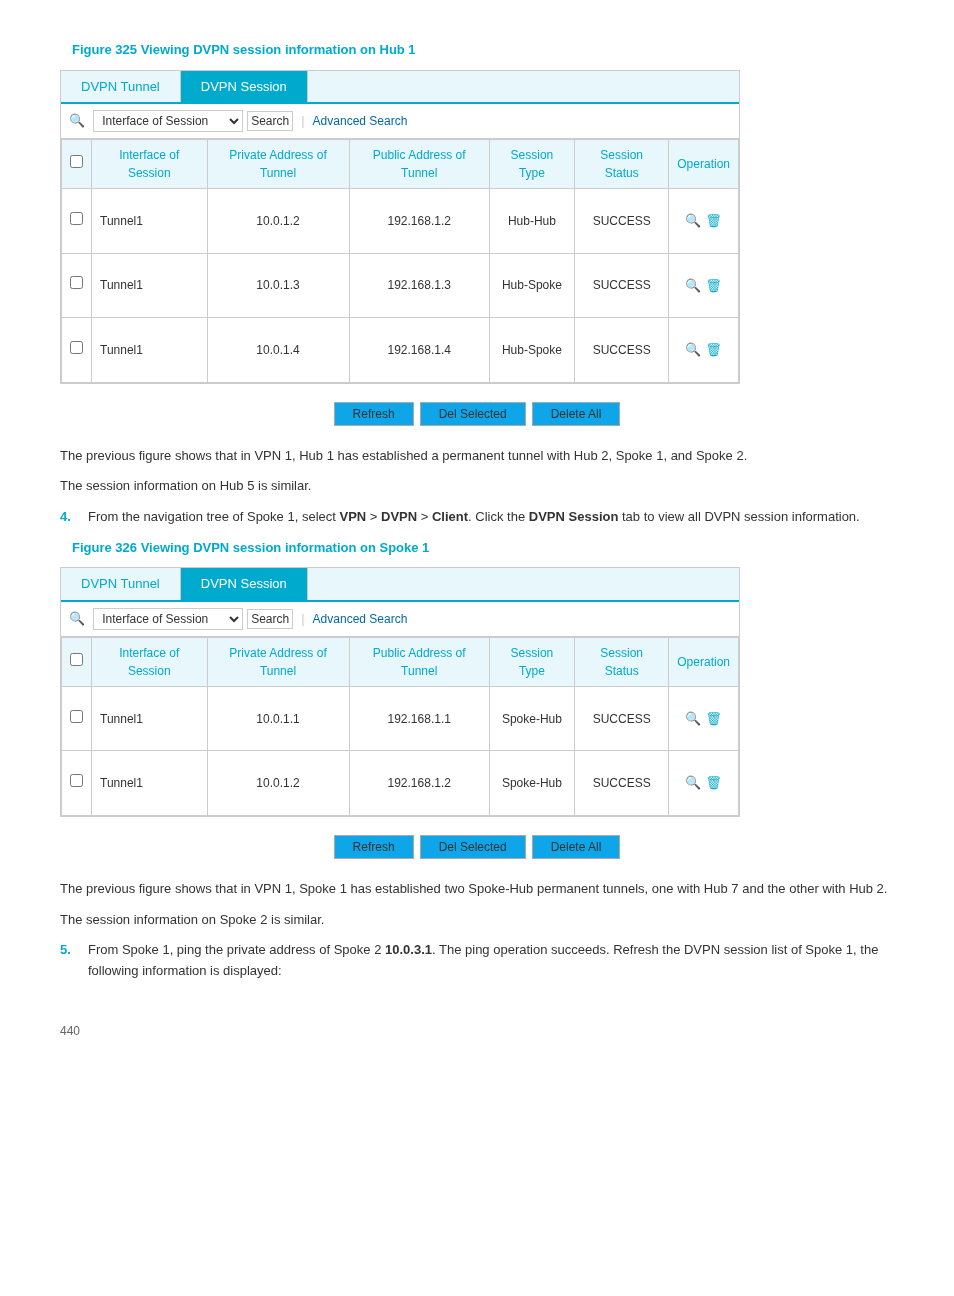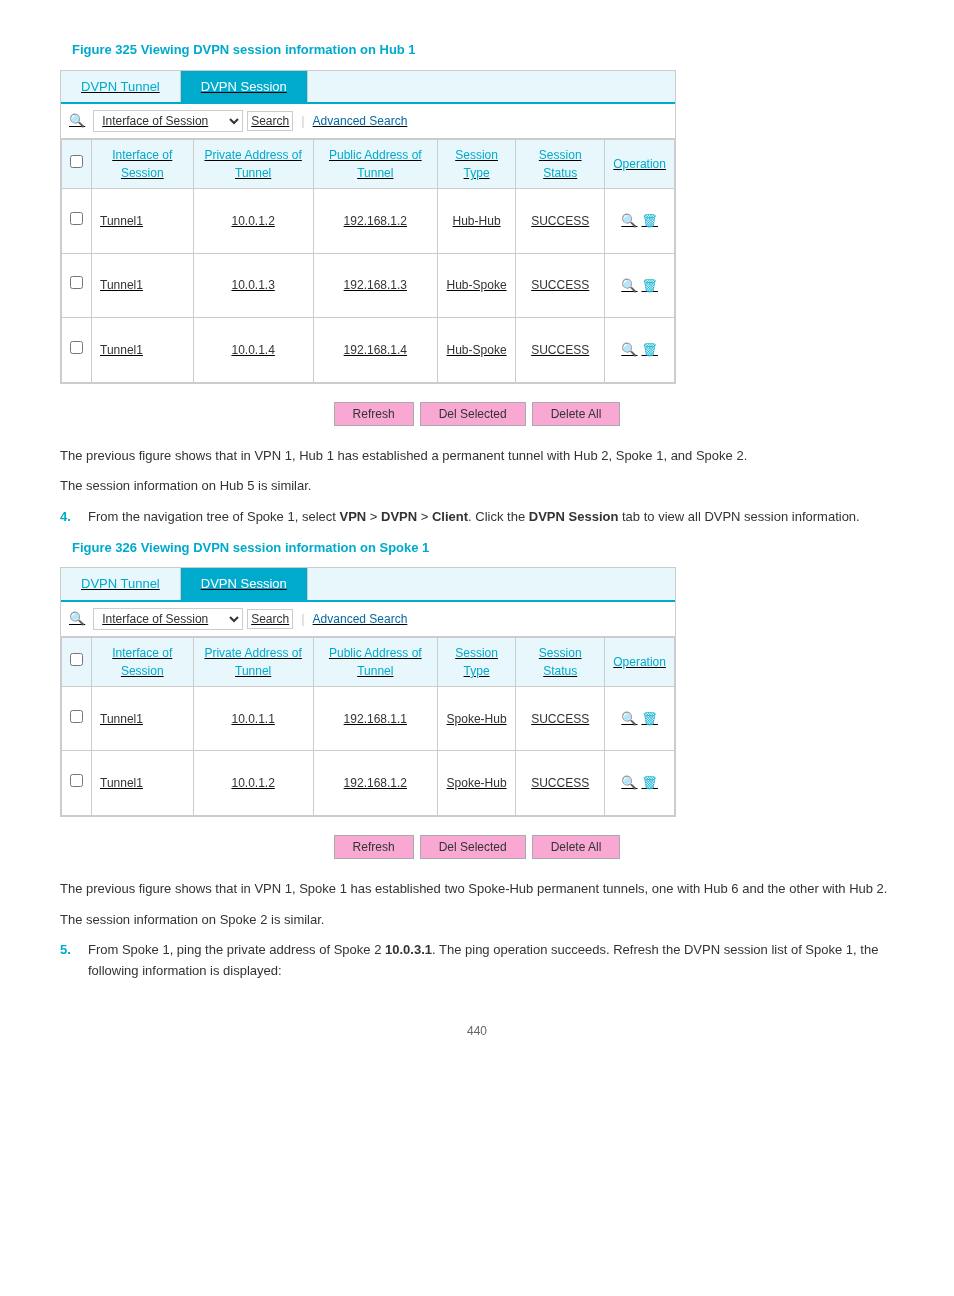--- a/index.html
+++ b/index.html
@@ -16,22 +16,21 @@
       color: #00aacc;
       font-size: 13px;
       font-weight: bold;
       margin-bottom: 10px;
       margin-left: 12px;
     }
 
     .panel {
       border: 1px solid #ccc;
       margin-bottom: 18px;
-      width: 616px;
-      text-decoration: underline;
+      width: 680px;
     }
 
     .tab-bar {
       display: flex;
       background: #e8f7fb;
       border-bottom: 2px solid #00aacc;
     }
 
     .tab {
       padding: 6px 20px;
@@ -139,21 +138,21 @@
 
     .btn-row {
       display: flex;
       justify-content: center;
       gap: 6px;
       margin-bottom: 20px;
     }
 
     .btn {
       border: 1px solid #aaa;
-      background: #f9a8d4;
+      background: #0ea5e9;
       padding: 4px 18px;
       font-size: 12px;
       cursor: pointer;
       color: #333;
     }
 
     .paragraph {
       font-size: 13px;
       color: #333;
       margin-bottom: 10px;
@@ -175,21 +174,21 @@
 
     .step-text {
       font-size: 13px;
       color: #333;
       line-height: 1.6;
     }
 
     .bold { font-weight: bold; text-align: center; }
 
     .page-num {
-      text-align: center;
+      text-align: left;
       color: #666;
       font-size: 12px;
       margin-top: 40px;
     }
   </style>
 </head>
 <body>
 
 <div class="figure-title">Figure 325 Viewing DVPN session information on Hub 1</div>
 
@@ -349,21 +348,21 @@
       </tbody>
   </table>
 </div>
 
 <div class="btn-row">
   <button class="btn">Refresh</button>
   <button class="btn">Del Selected</button>
   <button class="btn">Delete All</button>
 </div>
 
-<p class="paragraph">The previous figure shows that in VPN 1, Spoke 1 has established two Spoke-Hub permanent tunnels, one with Hub 6 and the other with Hub 2.</p>
+<p class="paragraph">The previous figure shows that in VPN 1, Spoke 1 has established two Spoke-Hub permanent tunnels, one with Hub 7 and the other with Hub 2.</p>
 
 <p class="paragraph">The session information on Spoke 2 is similar.</p>
 
 <div class="step">
   <span class="step-num">5.</span>
   <span class="step-text">
     From Spoke 1, ping the private address of Spoke 2 <span class="bold">10.0.3.1</span>. The ping operation succeeds. Refresh the DVPN session list of Spoke 1, the following information is displayed:
   </span>
 </div>
 

